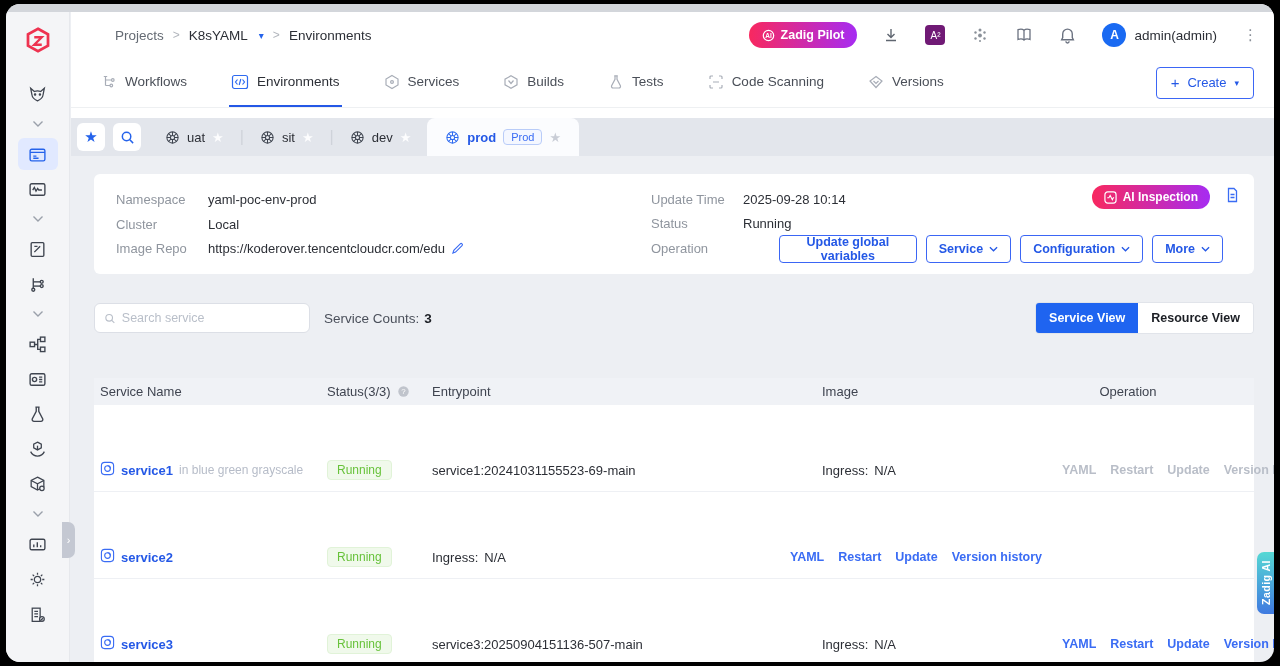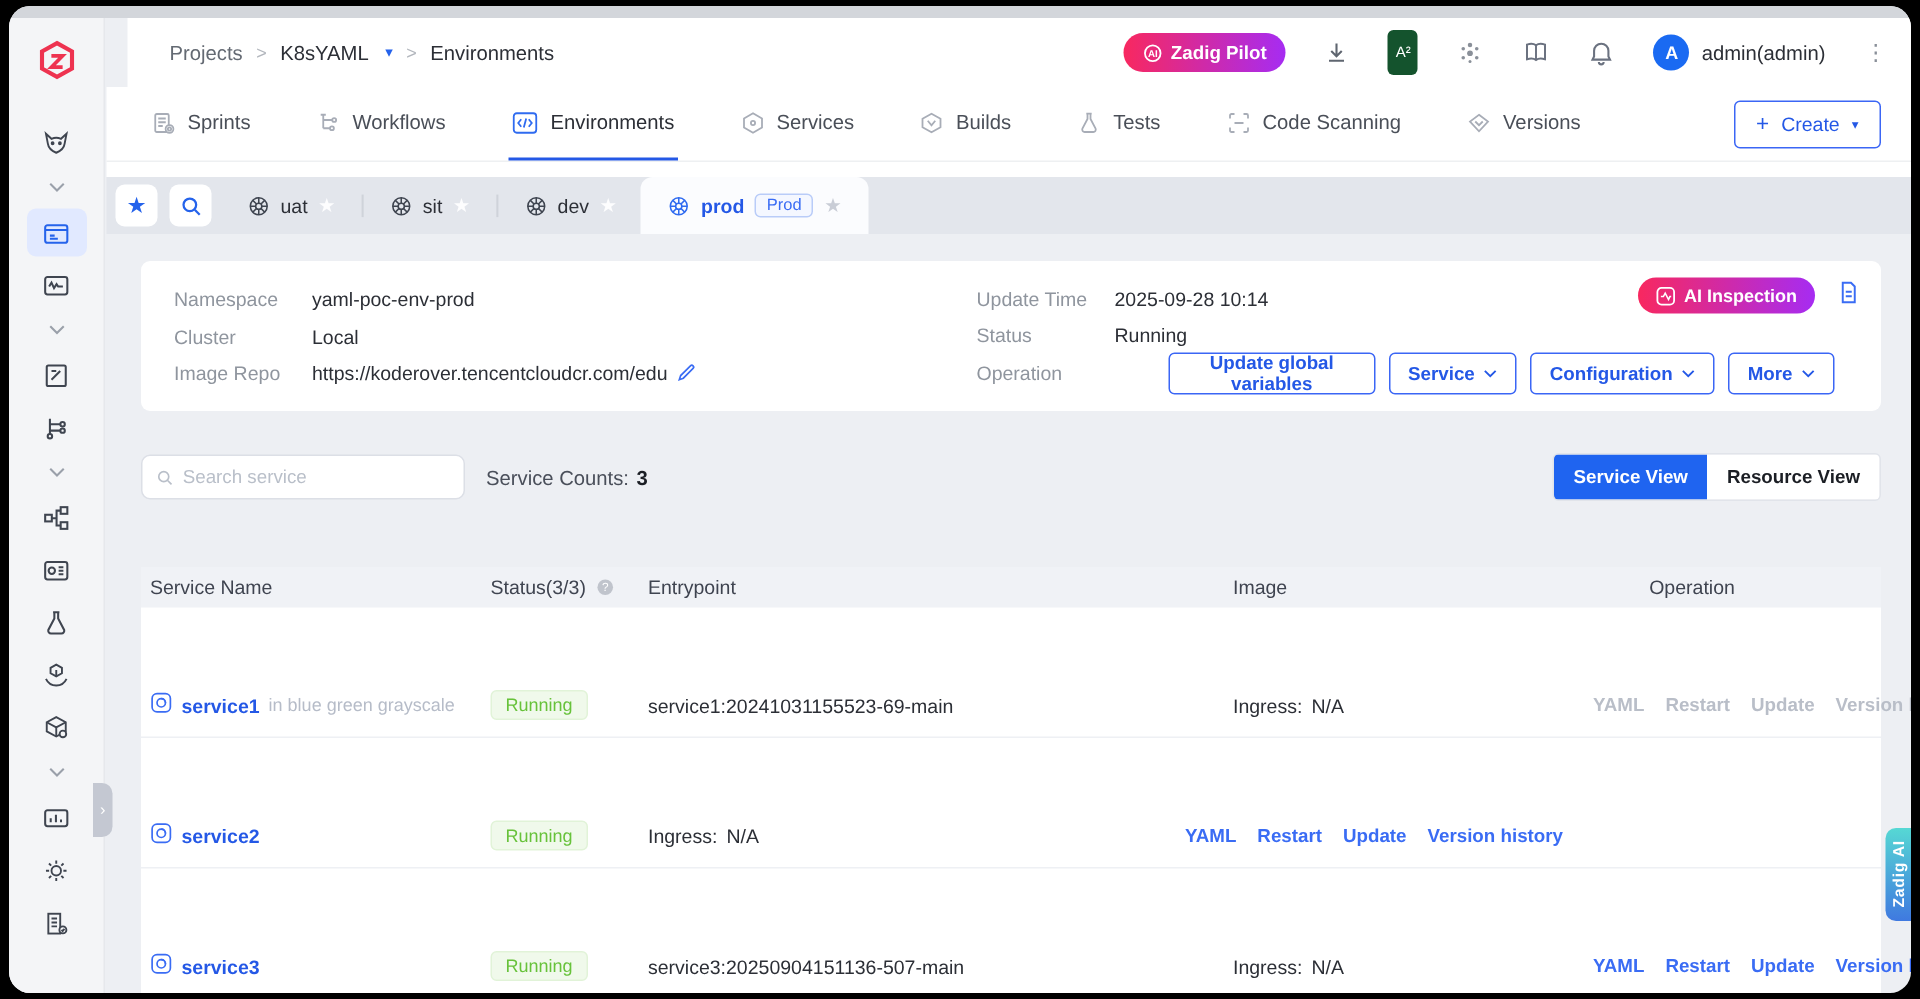--- a/index.html
+++ b/index.html
@@ -12,29 +12,29 @@
   .side-logo { margin-top:14px; margin-bottom:18px; }
   .side-item { width:40px; height:32px; display:flex; align-items:center; justify-content:center; margin-bottom:3px; border-radius:6px; color:#3f4550; cursor:pointer; }
   .side-item.active { background:#e1e9ff; color:#2563eb; }
   .side-item.chev { height:22px; color:#9aa0aa; }
   .side-spacer { flex:1; }
   .expand-handle { position:absolute; left:56px; top:518px; width:13px; height:36px; background:#c4c8d2; border-radius:0 7px 7px 0; color:#fff; font-size:11px; display:flex; align-items:center; justify-content:center; cursor:pointer; }
 
   
   .main { position:absolute; left:65px; top:8px; right:0; bottom:0; }
 
-  .header { height:46px; display:flex; align-items:center; padding:0 16px 0 28px; background:#fff;margin-left:14px; }
+  .header { height:46px; display:flex; align-items:center; padding:0 16px 0 44px; background:#fff; }
   .crumb { display:flex; align-items:center; gap:9px; font-size:13.5px; color:#646a73; }
   .crumb .sep { color:#b2b6bd; font-size:12px; }
   .crumb .current, .crumb .proj { color:#2c2f36; }
   .crumb .caret { color:#2563eb; font-size:10px; margin-left:2px; }
   .header-right { margin-left:auto; display:flex; align-items:center; gap:26px; }
   .pilot-btn { display:flex; align-items:center; gap:6px; color:#fff; font-size:12.5px; font-weight:bold; background:linear-gradient(90deg,#f8285f,#a62cf2); border-radius:13px; height:26px; padding:0 13px; cursor:pointer; }
   .icon-btn { color:#6b7280; cursor:pointer; display:flex; align-items:center; }
-  .lang-icon { width:20px; height:30px; background:#14532d; color:#fff; border-radius:4px; font-size:10px; font-weight:normal; display:flex; align-items:center; justify-content:center; }
+  .lang-icon { width:20px; height:20px; background:#701a75; color:#fff; border-radius:4px; font-size:10px; font-weight:normal; display:flex; align-items:center; justify-content:center; }
   .avatar { width:24px; height:24px; border-radius:50%; background:#1a6af2; color:#fff; font-size:12px; font-weight:bold; display:flex; align-items:center; justify-content:center; }
   .user { display:flex; align-items:center; gap:8px; font-size:13.5px; color:#2c2f36; cursor:pointer; }
   .kebab { color:#8a9099; font-size:15px; cursor:pointer; letter-spacing:0; }
 
   .navrow { height:50px; display:flex; align-items:center; padding:0 20px 0 28px; background:#fff; border-bottom:1px solid #eef0f2; }
   .nav-tab { display:flex; align-items:center; gap:8px; font-size:13.5px; color:#4a4f58; height:100%; padding:0 2px; margin-right:40px; cursor:pointer; border-bottom:2px solid transparent; }
   .nav-tab .ntico { color:#a8adb7; display:flex; }
   .nav-tab.active { border-bottom-color:#2458e6; color:#2c2f36; }
   .nav-tab.active .ntico { color:#2f6bf0; }
   .create-btn { margin-left:auto; height:32px; border:1px solid #3b66f5; border-radius:4px; background:#fff; color:#2458e6; font-size:13px; display:flex; align-items:center; gap:8px; padding:0 14px; cursor:pointer; }
@@ -285,31 +285,20 @@
           <div class="avatar">
               <span>A</span>
             </div>
           <span>admin(admin)</span>
         </div>
         <span class="kebab">⋮</span>
       </div>
     </div>
 
     <div class="navrow">
-      <div class="nav-tab">
-        <span class="ntico">
-            <svg width="16" height="16" viewBox="0 0 16 16" fill="none" stroke="currentColor" stroke-width="1.2">
-              <rect x="2.5" y="2" width="9" height="12" rx="1"></rect>
-              <path d="M4.5 5h5M4.5 7.5h5M4.5 10h3"></path>
-              <circle cx="12" cy="12" r="2.6" fill="#fff"></circle>
-              <circle cx="12" cy="12" r="1.1"></circle>
-            </svg>
-          </span>
-        <span>Sprints</span>
-      </div>
       <div class="nav-tab">
         <span class="ntico">
             <svg width="16" height="16" viewBox="0 0 16 16" fill="none" stroke="currentColor" stroke-width="1.2">
               <path d="M4.5 2.5v9"></path>
               <path d="M4.5 6h6"></path>
               <circle cx="11.8" cy="6" r="1.3"></circle>
               <path d="M4.5 11.5h4.5"></path>
               <circle cx="10.3" cy="11.5" r="1.3"></circle>
               <path d="M2.8 2.5h3.4"></path>
             </svg>

